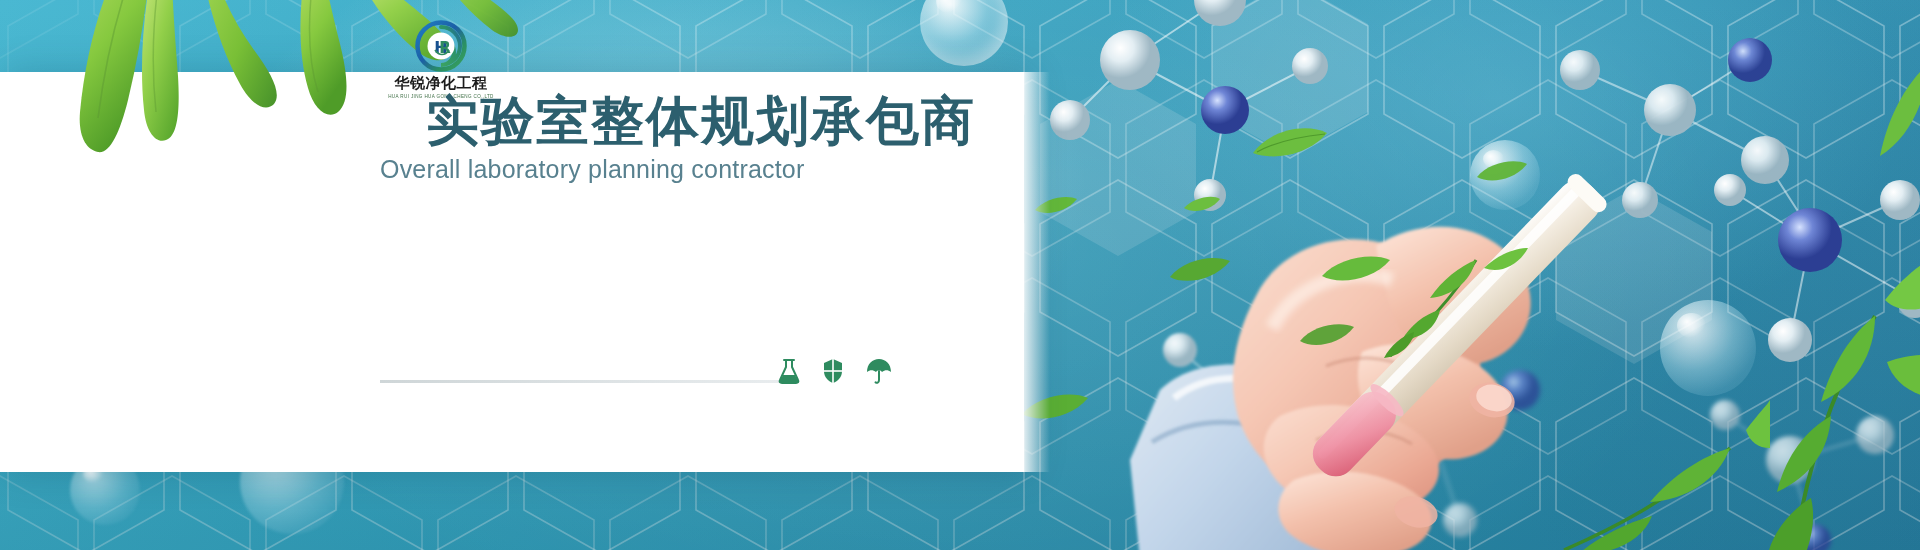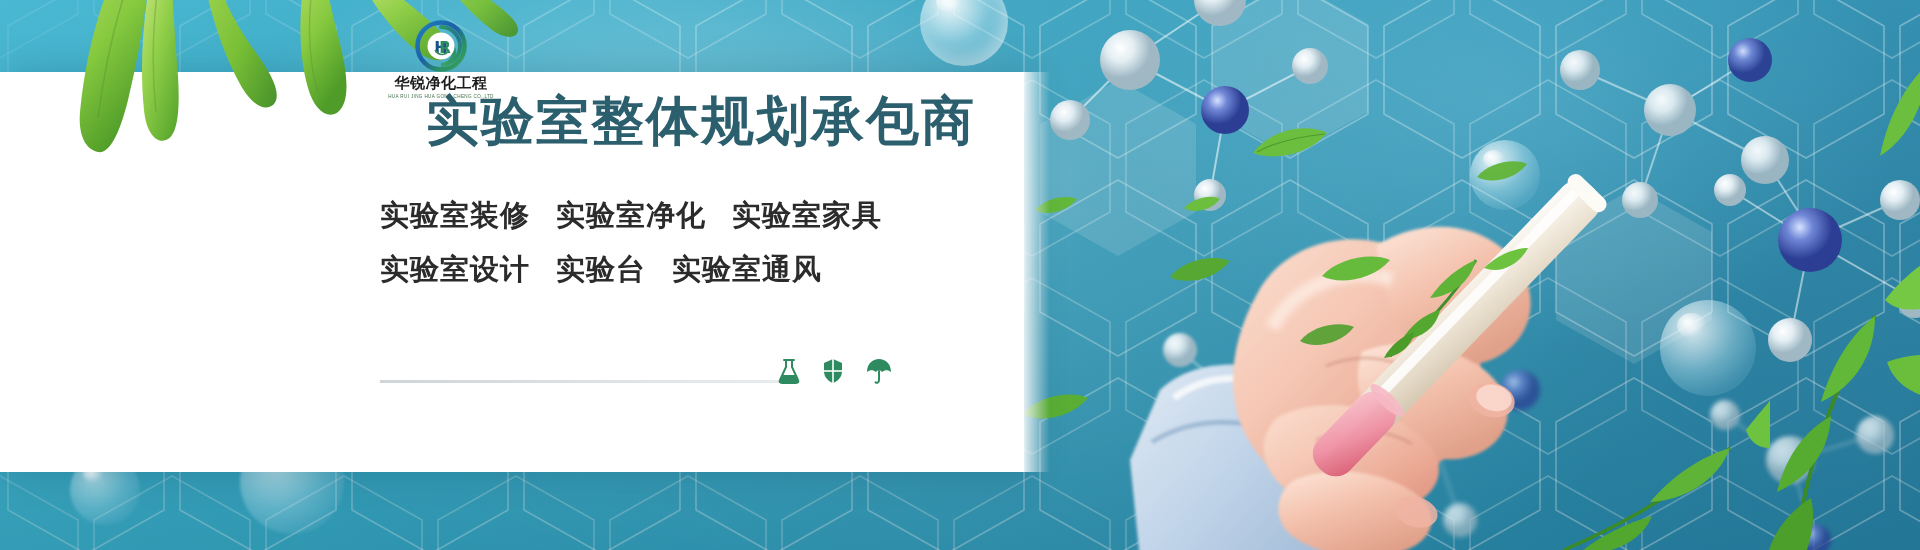--- a/index.html
+++ b/index.html
@@ -515,28 +515,23 @@
         <text x="26" y="33" text-anchor="middle" font-family="'DejaVu Sans','Liberation Sans',sans-serif" font-size="16" font-weight="700" fill="#18508f">H</text>
         <text x="30" y="33" text-anchor="middle" font-family="'DejaVu Sans','Liberation Sans',sans-serif" font-size="15" font-weight="700" fill="#2e8b5f">R</text>
         <path d="M20 30 C 24 36, 30 36, 34 30" stroke="#2e8b5f" stroke-width="1.6" fill="none"></path>
       </svg>
     </div>
     <div class="logo-name">华锐净化工程</div>
     <div class="logo-sub">HUA RUI JING HUA GONG CHENG CO.,LTD</div>
   </div>
 
   <div class="title">实验室整体规划承包商</div>
-
-  <div class="svc svc-1">
-    <span>实验室装修</span><span class="gap"></span><span>实验室净化</span><span class="gap"></span><span>实验室家具</span>
-  </div>
-
-  <div class="svc svc-2">
-    <span>实验室设计</span><span class="gap"></span><span>实验台</span><span class="gap"></span><span>实验室通风</span>
-  </div>
+  <div class="subtitle">Overall laboratory planning contractor</div>
+
+
 
 
   <div class="rule"></div>
 
   <div class="icon-row">
     <span>
       <svg width="22" height="26" viewBox="0 0 22 26">
         <path d="M8 2 L8 9 L2 22 C1 24 2 25 4 25 L18 25 C20 25 21 24 20 22 L14 9 L14 2 Z" fill="none" stroke="#2e8b5f" stroke-width="2" stroke-linejoin="round"></path>
         <path d="M6 2 L16 2" stroke="#2e8b5f" stroke-width="2" stroke-linecap="round"></path>
         <path d="M5.2 17 L16.8 17 L20 22 C21 24 20 25 18 25 L4 25 C2 25 1 24 2 22 Z" fill="#2e8b5f"></path>

